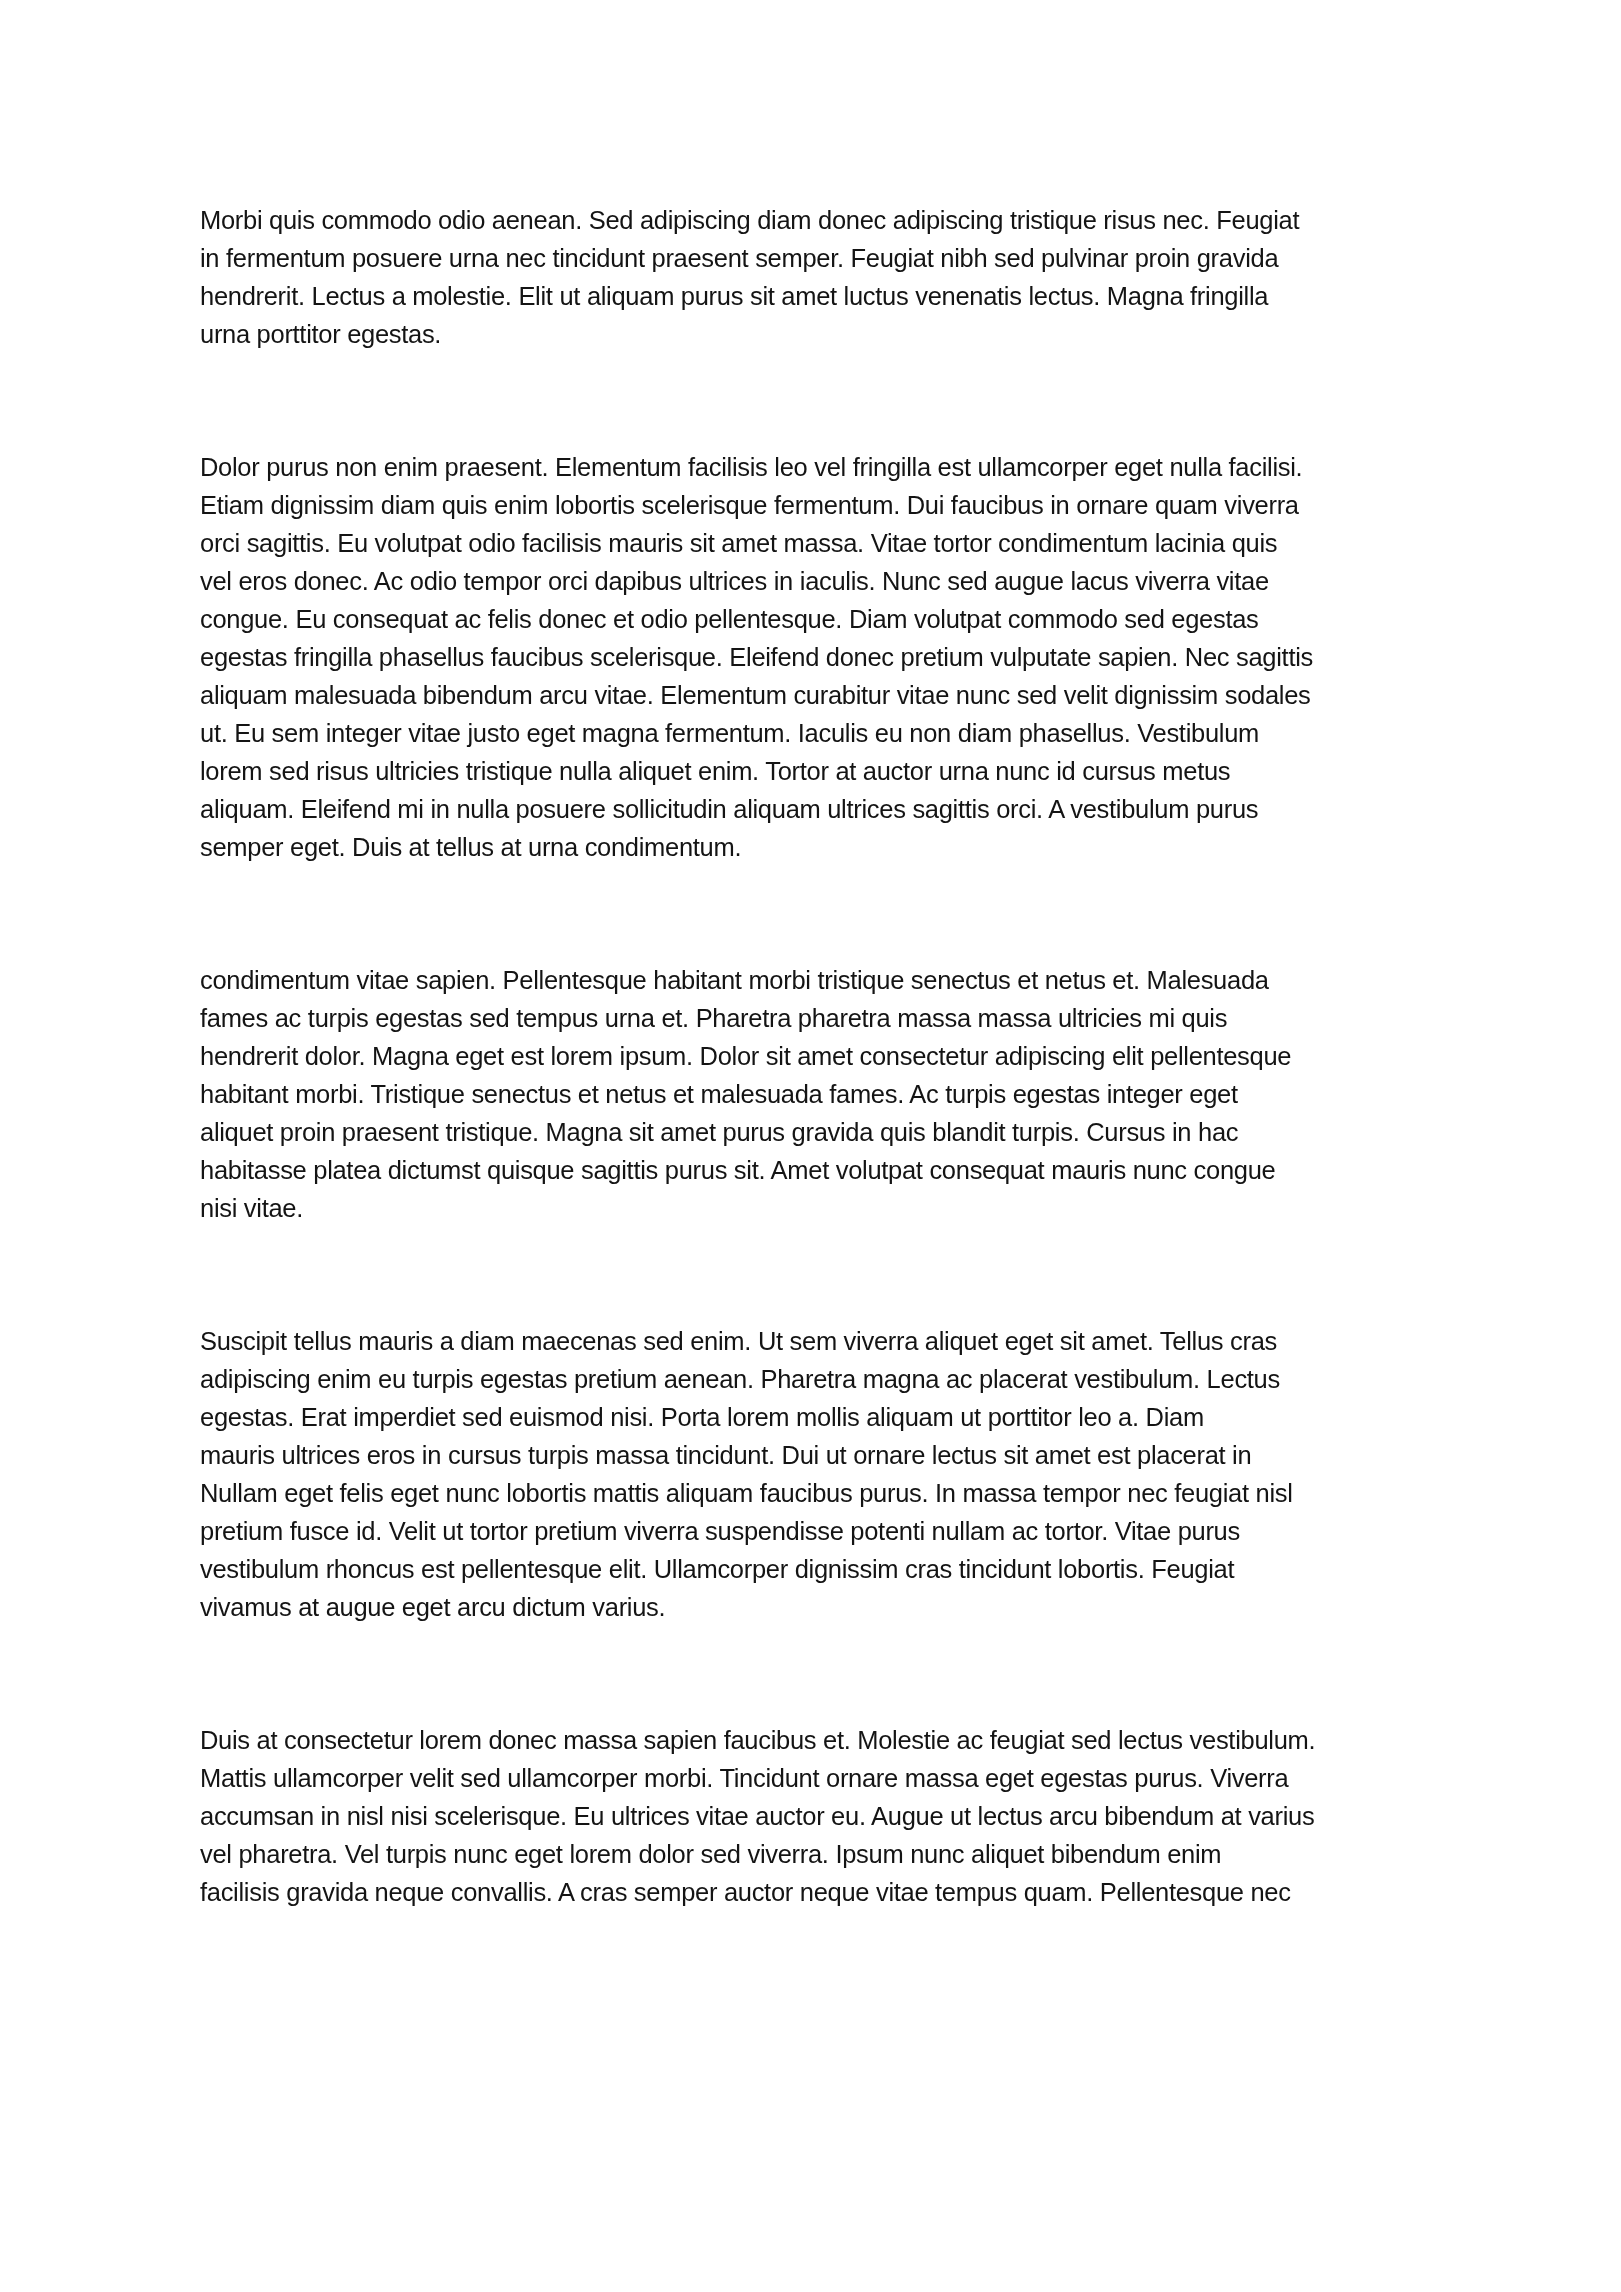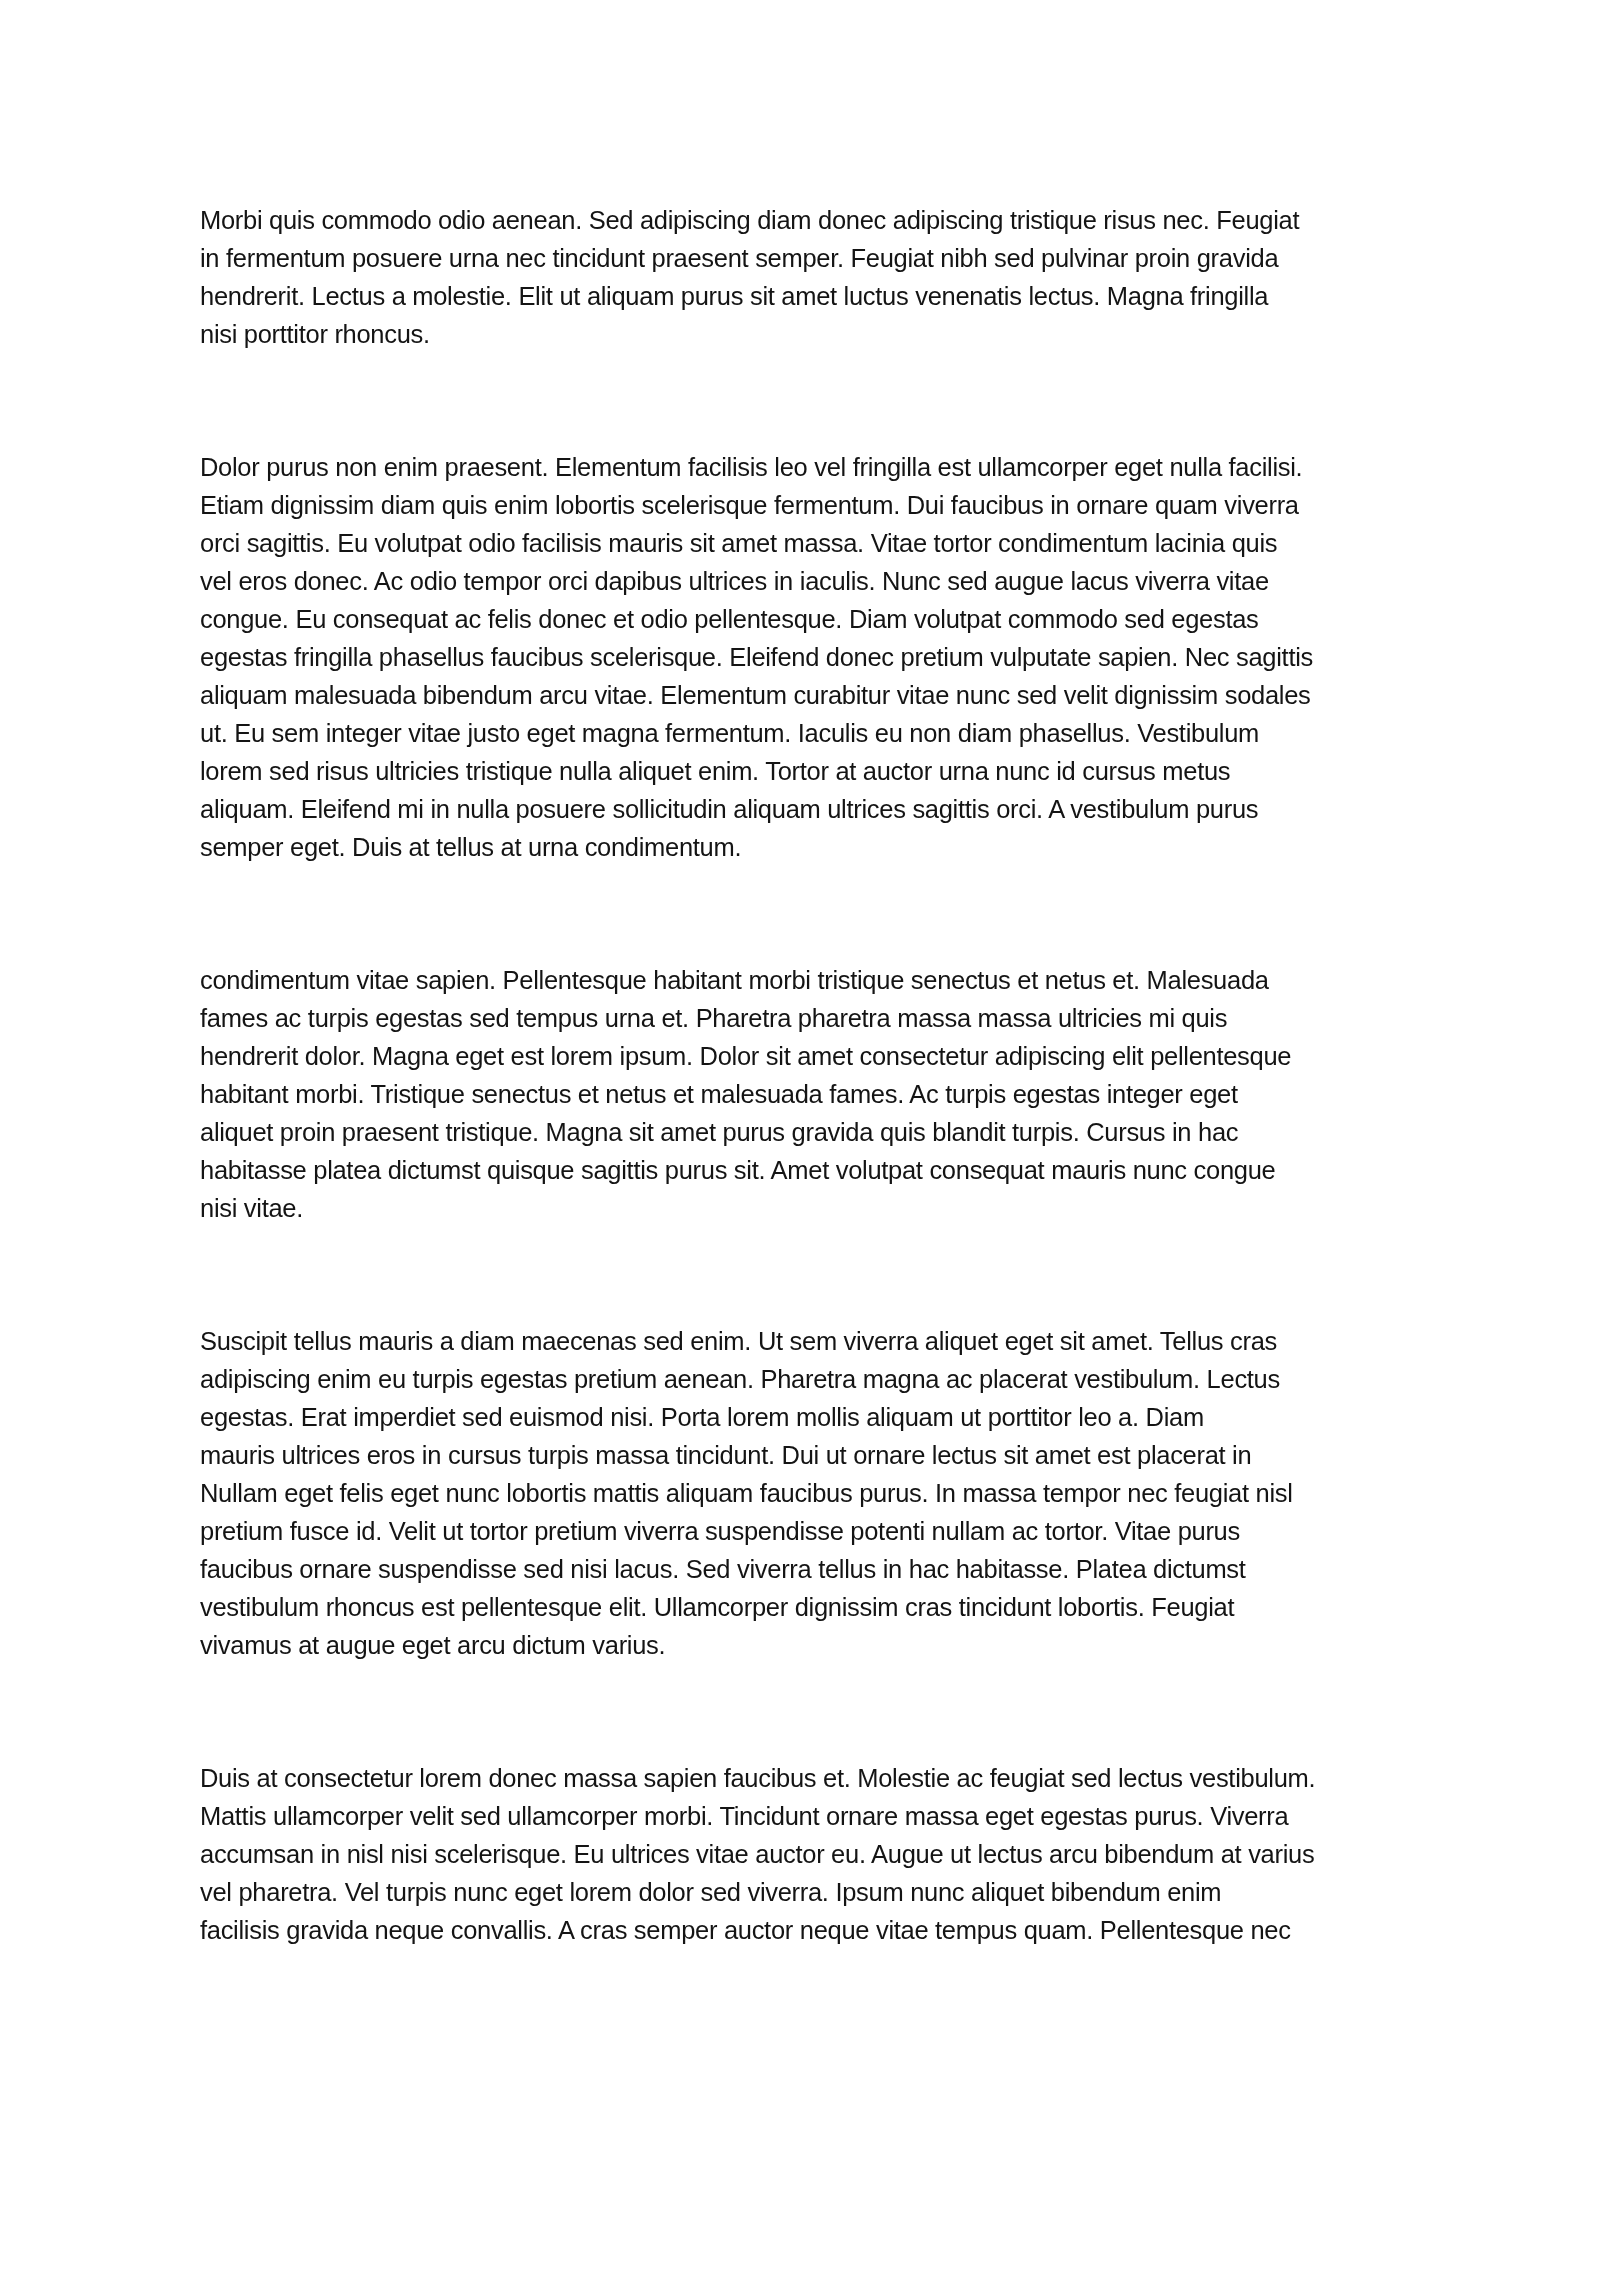--- a/index.html
+++ b/index.html
@@ -40,21 +40,21 @@
 </style>
 </head>
 <body>
 
 <div class="page">
   <div class="text-block" id="text-block">
       <p class="paragraph">
         <span class="line">Morbi quis commodo odio aenean. Sed adipiscing diam donec adipiscing tristique risus nec. Feugiat</span>
         <span class="line">in fermentum posuere urna nec tincidunt praesent semper. Feugiat nibh sed pulvinar proin gravida</span>
         <span class="line">hendrerit. Lectus a molestie. Elit ut aliquam purus sit amet luctus venenatis lectus. Magna fringilla</span>
-        <span class="line">nisi porttitor rhoncus.</span>
+        <span class="line">urna porttitor egestas.</span>
       </p>
       <p class="paragraph">
         <span class="line">Dolor purus non enim praesent. Elementum facilisis leo vel fringilla est ullamcorper eget nulla facilisi.</span>
         <span class="line">Etiam dignissim diam quis enim lobortis scelerisque fermentum. Dui faucibus in ornare quam viverra</span>
         <span class="line">orci sagittis. Eu volutpat odio facilisis mauris sit amet massa. Vitae tortor condimentum lacinia quis</span>
         <span class="line">vel eros donec. Ac odio tempor orci dapibus ultrices in iaculis. Nunc sed augue lacus viverra vitae</span>
         <span class="line">congue. Eu consequat ac felis donec et odio pellentesque. Diam volutpat commodo sed egestas</span>
         <span class="line">egestas fringilla phasellus faucibus scelerisque. Eleifend donec pretium vulputate sapien. Nec sagittis</span>
         <span class="line">aliquam malesuada bibendum arcu vitae. Elementum curabitur vitae nunc sed velit dignissim sodales</span>
         <span class="line">ut. Eu sem integer vitae justo eget magna fermentum. Iaculis eu non diam phasellus. Vestibulum</span>
@@ -71,21 +71,20 @@
         <span class="line">habitasse platea dictumst quisque sagittis purus sit. Amet volutpat consequat mauris nunc congue</span>
         <span class="line">nisi vitae.</span>
       </p>
       <p class="paragraph">
         <span class="line">Suscipit tellus mauris a diam maecenas sed enim. Ut sem viverra aliquet eget sit amet. Tellus cras</span>
         <span class="line">adipiscing enim eu turpis egestas pretium aenean. Pharetra magna ac placerat vestibulum. Lectus</span>
         <span class="line">egestas. Erat imperdiet sed euismod nisi. Porta lorem mollis aliquam ut porttitor leo a. Diam</span>
         <span class="line">mauris ultrices eros in cursus turpis massa tincidunt. Dui ut ornare lectus sit amet est placerat in</span>
         <span class="line">Nullam eget felis eget nunc lobortis mattis aliquam faucibus purus. In massa tempor nec feugiat nisl</span>
         <span class="line">pretium fusce id. Velit ut tortor pretium viverra suspendisse potenti nullam ac tortor. Vitae purus</span>
-        <span class="line">faucibus ornare suspendisse sed nisi lacus. Sed viverra tellus in hac habitasse. Platea dictumst</span>
         <span class="line">vestibulum rhoncus est pellentesque elit. Ullamcorper dignissim cras tincidunt lobortis. Feugiat</span>
         <span class="line">vivamus at augue eget arcu dictum varius.</span>
       </p>
       <p class="paragraph">
         <span class="line">Duis at consectetur lorem donec massa sapien faucibus et. Molestie ac feugiat sed lectus vestibulum.</span>
         <span class="line">Mattis ullamcorper velit sed ullamcorper morbi. Tincidunt ornare massa eget egestas purus. Viverra</span>
         <span class="line">accumsan in nisl nisi scelerisque. Eu ultrices vitae auctor eu. Augue ut lectus arcu bibendum at varius</span>
         <span class="line">vel pharetra. Vel turpis nunc eget lorem dolor sed viverra. Ipsum nunc aliquet bibendum enim</span>
         <span class="line">facilisis gravida neque convallis. A cras semper auctor neque vitae tempus quam. Pellentesque nec</span>
       </p>

